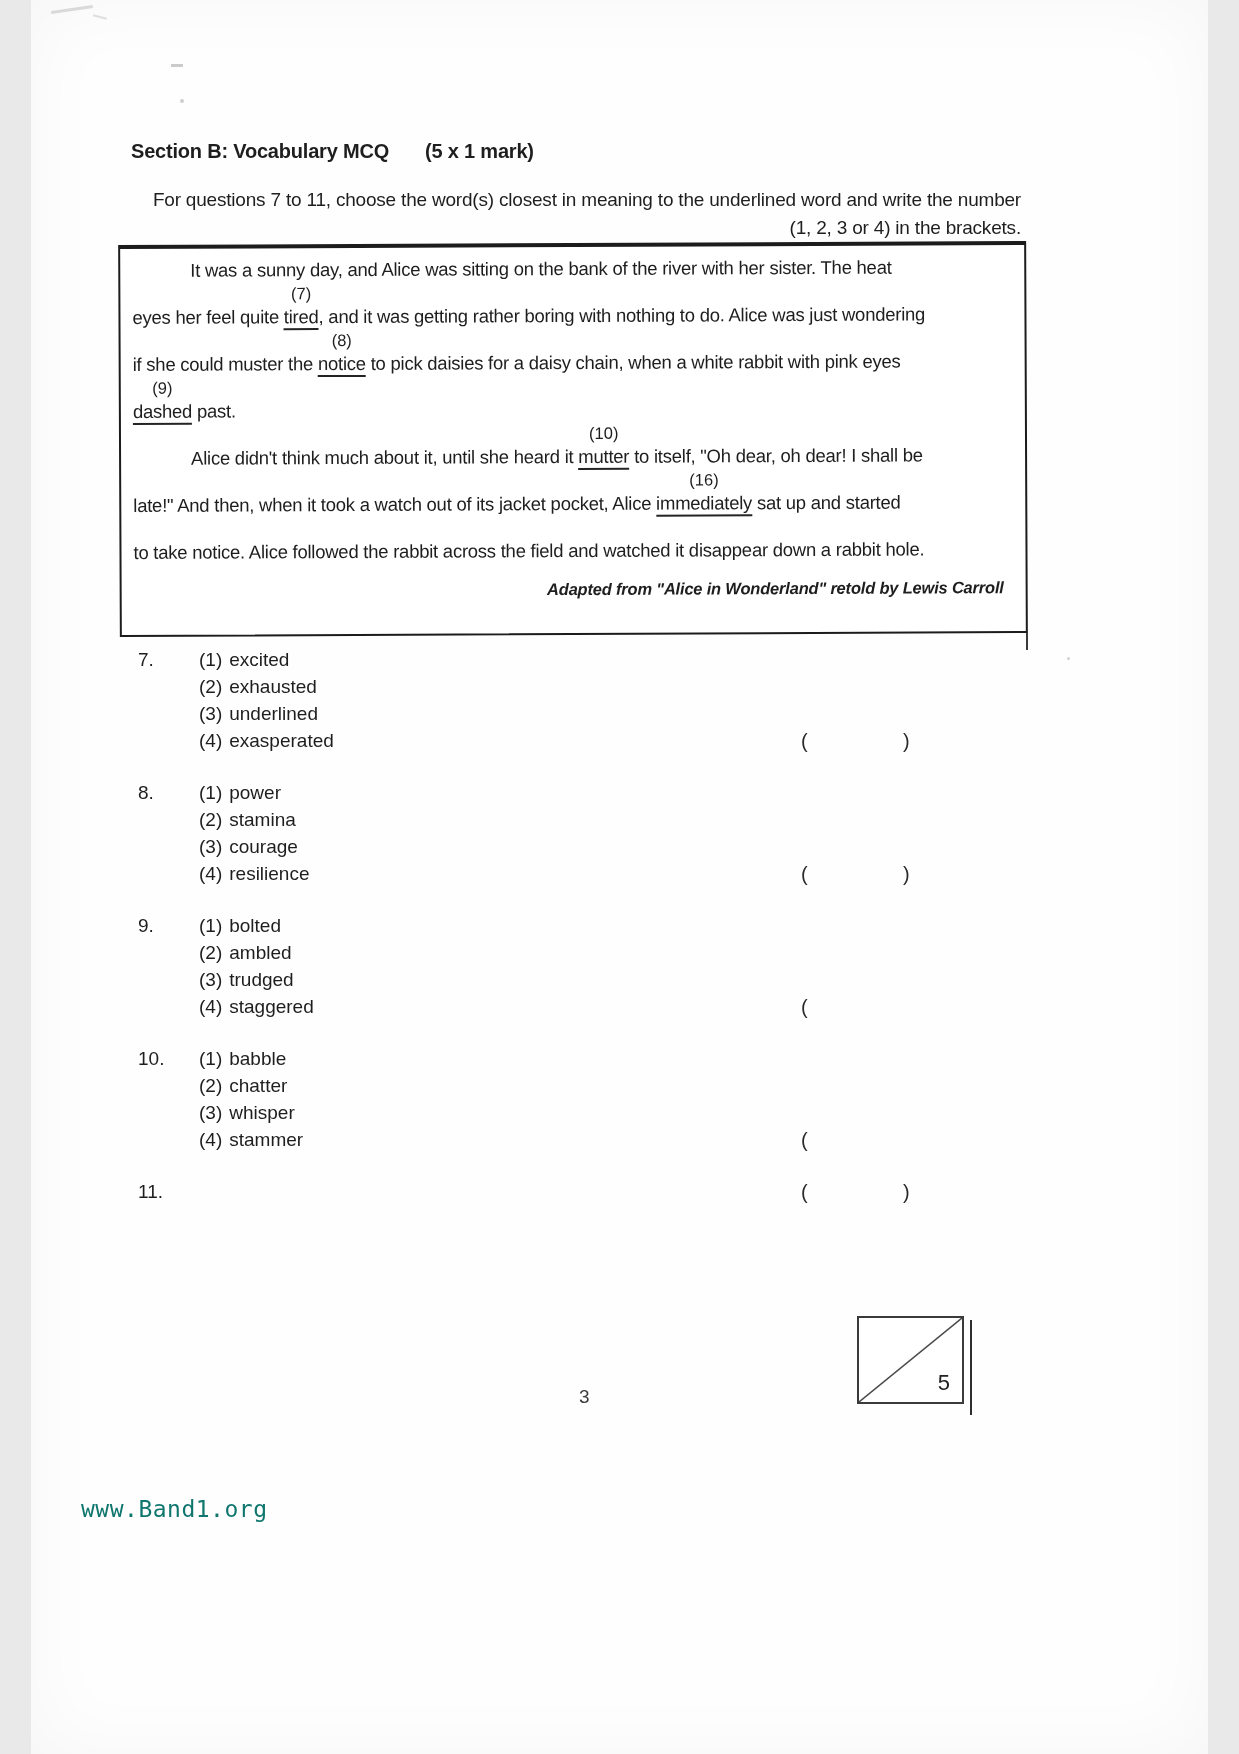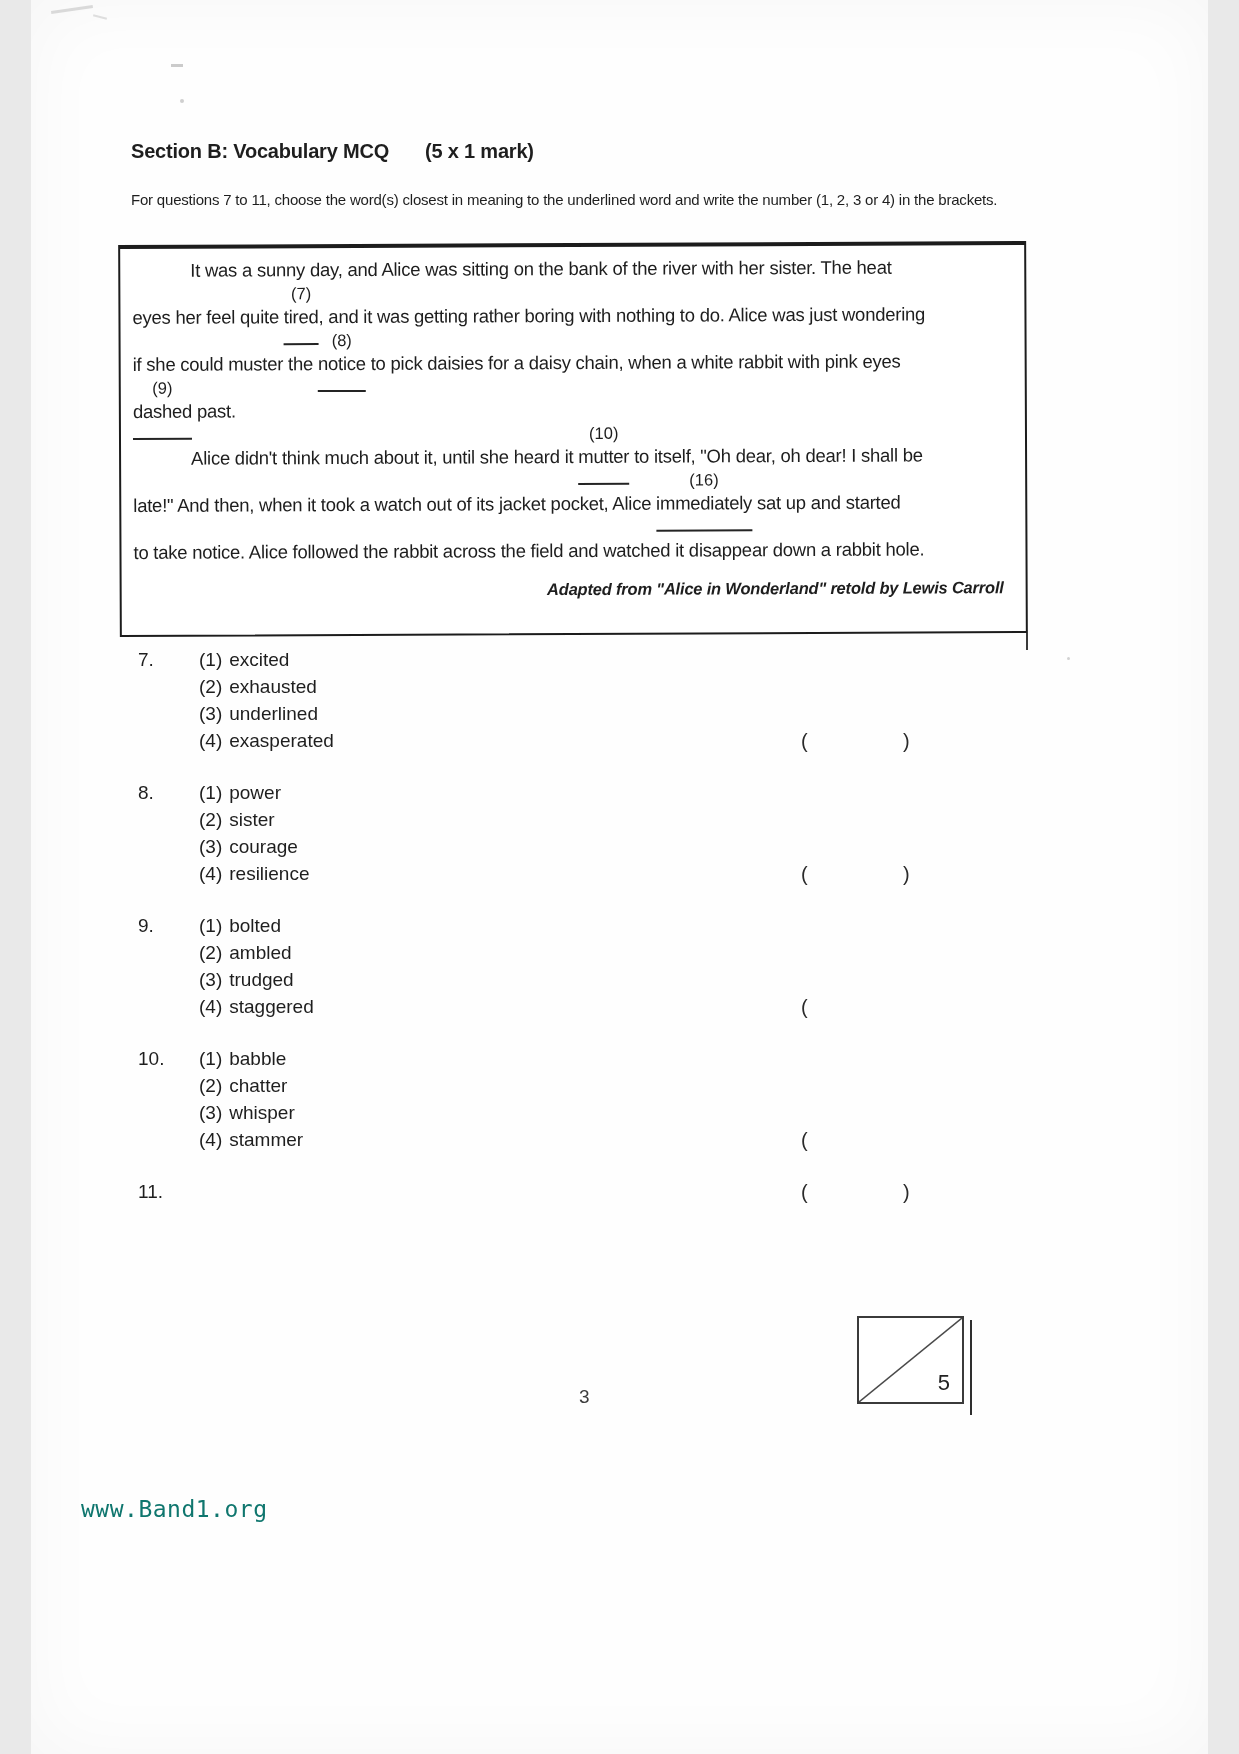--- a/index.html
+++ b/index.html
@@ -14,21 +14,21 @@
     box-shadow: inset 0 0 80px rgba(0,0,0,0.035);
   }
   
   .hdr{
     position:absolute;left:100px;top:140px;
     display:flex;gap:36px;
     font-size:20px;font-weight:bold;letter-spacing:-0.2px;
   }
   .instructions{
     position:absolute;left:100px;top:186px;width:890px;
-    font-size:15px;line-height:28px;letter-spacing:-0.2px;
+    font-size:19px;line-height:28px;letter-spacing:-0.2px;text-align:right;
   }
   
   .pbox{
     position:absolute;left:88px;top:243px;width:908px;height:392px;
     border:2px solid #1c1c1c;border-top-width:4px;
     transform:rotate(-0.25deg);
     background:#fff;
     padding:0 10px 0 12px;box-sizing:border-box;
   }
   .pline{
@@ -36,21 +36,21 @@
     font-size:18.5px;letter-spacing:-0.25px;
     padding-top:25px;
   }
   .pline:first-child{padding-top:11px;}
   .pline.indent{padding-left:58px;}
   .ann{position:relative;display:inline-block;}
   .ann-n{
     position:absolute;top:-22px;left:0;width:100%;
     text-align:center;font-size:16.5px;letter-spacing:0;
   }
-  .ann-w{border-bottom:2px solid #242424;padding-bottom:16px;}
+  .ann-w{border-bottom:2px solid #242424;padding-bottom:1px;}
   .attribution{
     margin-top:18px;text-align:right;padding-right:12px;
     font-style:italic;font-size:16.5px;font-weight:bold;letter-spacing:-0.2px;
   }
   
   .questions{position:absolute;left:107px;top:646px;width:810px;}
   .qblock{position:relative;display:flex;margin-bottom:25px;font-size:19px;}
   .qnum{width:61px;flex:0 0 61px;line-height:27px;}
   .qopts{line-height:27px;}
   .optn{margin-right:7px;}
@@ -124,21 +124,21 @@
           <div class="opt"><span class="optn">(3)</span><span>underlined</span></div>
           <div class="opt"><span class="optn">(4)</span><span>exasperated</span></div>
         </div>
         <span class="br brl">(</span>
         <span class="br brr">)</span>
       </div>
       <div class="qblock">
         <div class="qnum">8.</div>
         <div class="qopts">
           <div class="opt"><span class="optn">(1)</span><span>power</span></div>
-          <div class="opt"><span class="optn">(2)</span><span>sister</span></div>
+          <div class="opt"><span class="optn">(2)</span><span>stamina</span></div>
           <div class="opt"><span class="optn">(3)</span><span>courage</span></div>
           <div class="opt"><span class="optn">(4)</span><span>resilience</span></div>
         </div>
         <span class="br brl">(</span>
         <span class="br brr">)</span>
       </div>
       <div class="qblock">
         <div class="qnum">9.</div>
         <div class="qopts">
           <div class="opt"><span class="optn">(1)</span><span>bolted</span></div>

